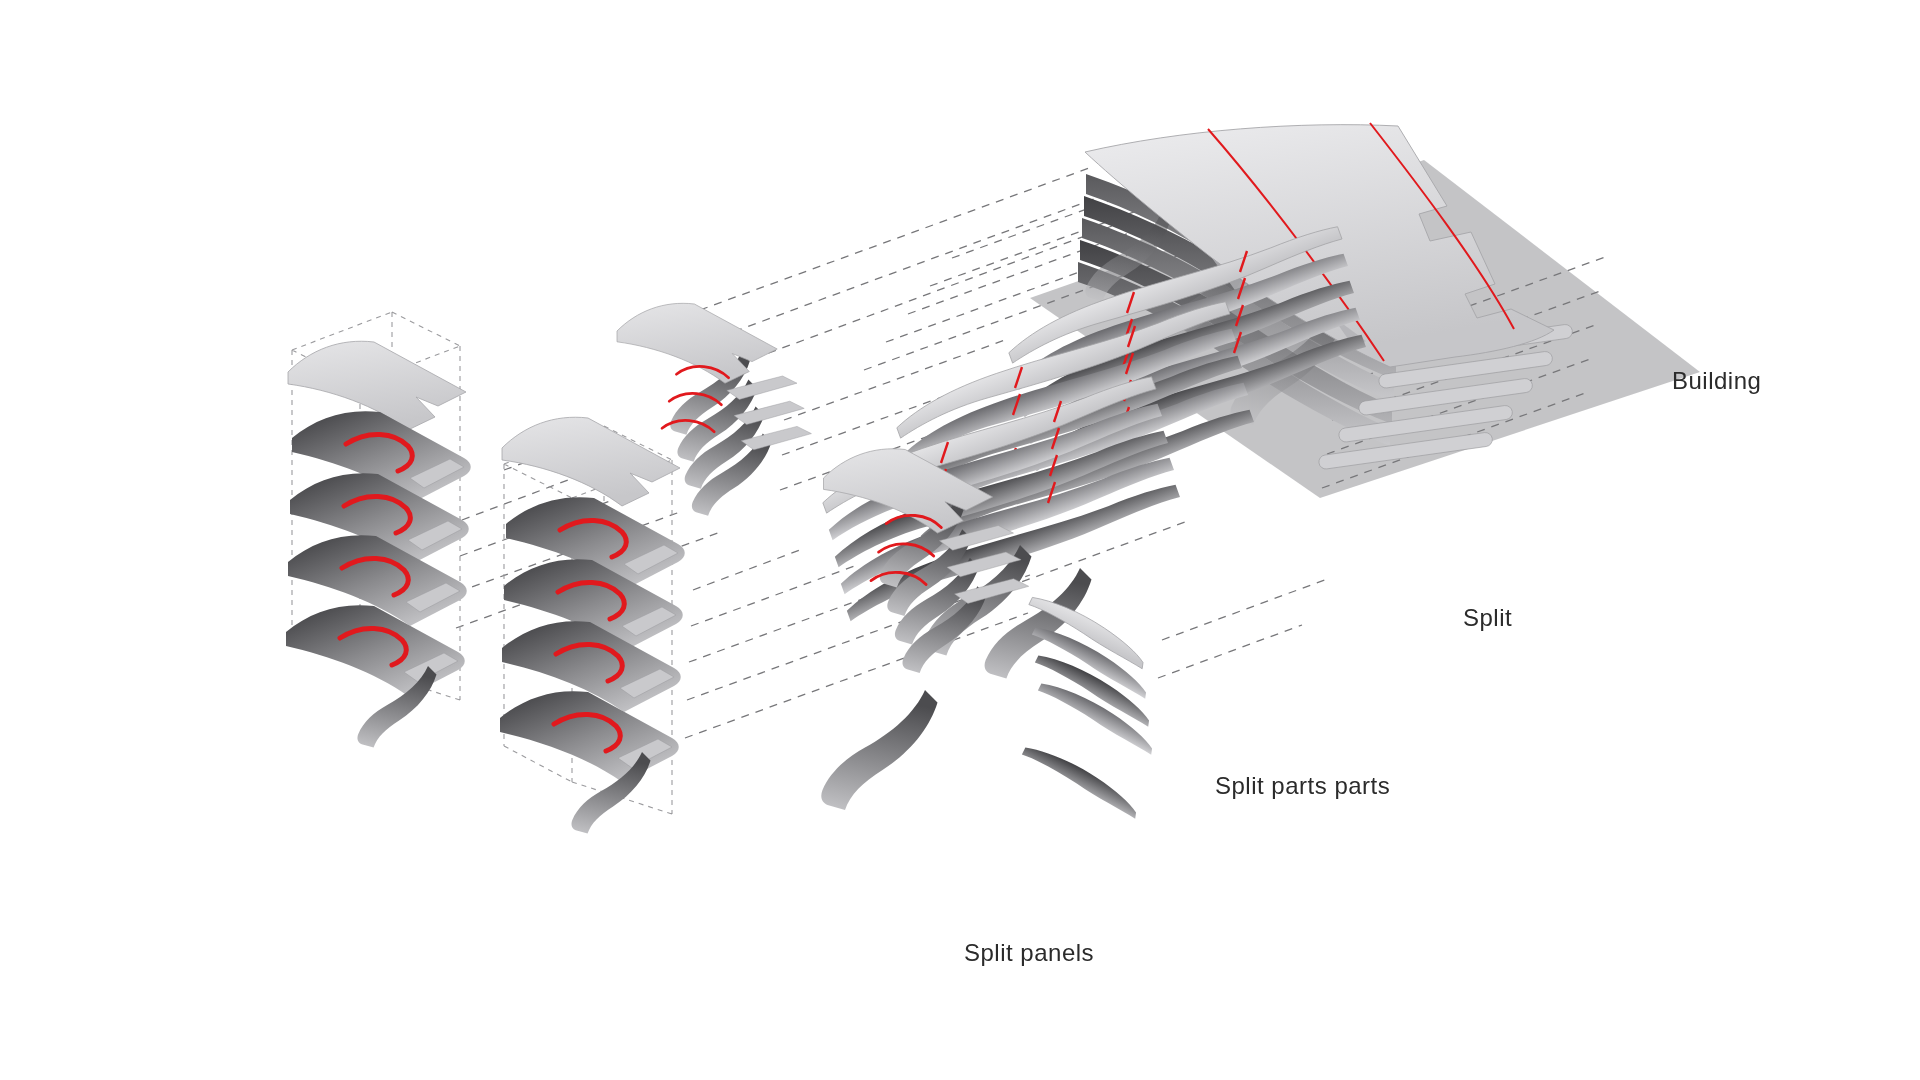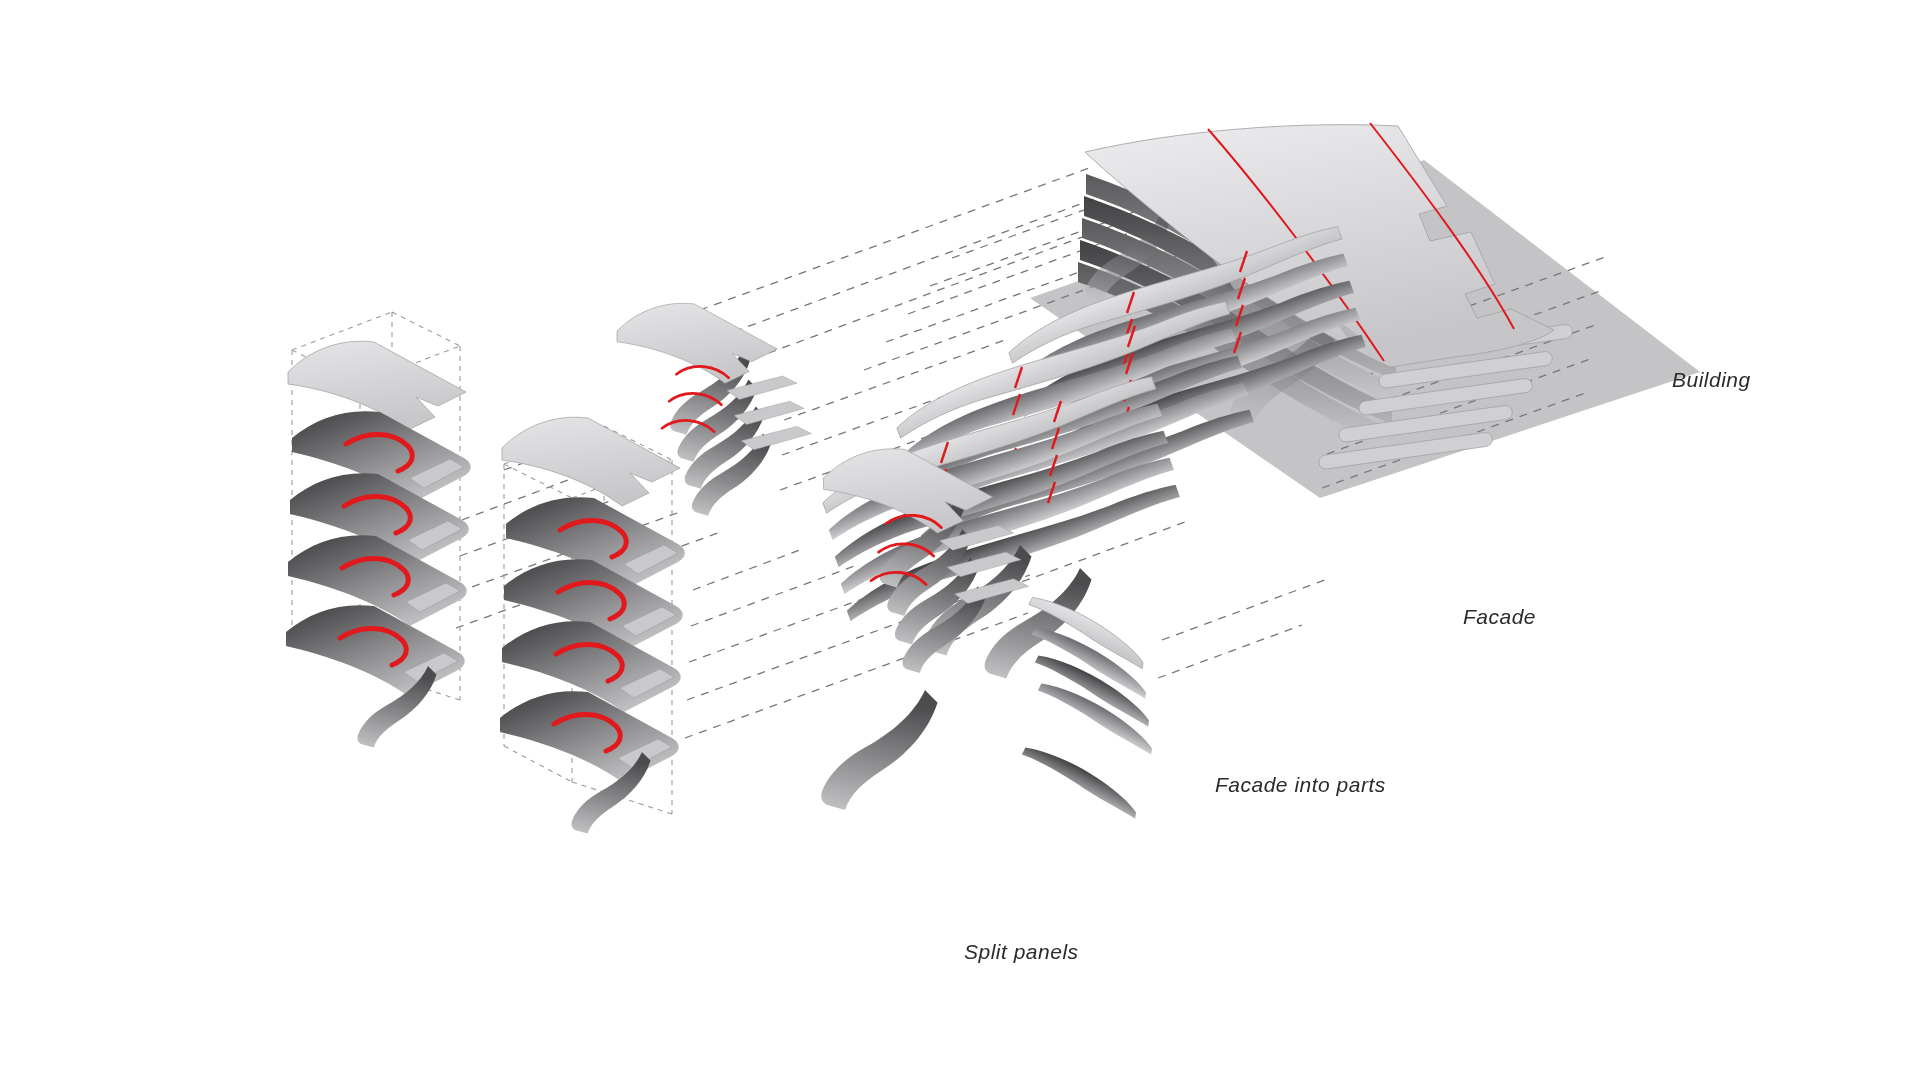--- a/index.html
+++ b/index.html
@@ -6,22 +6,22 @@
     --bg:#ffffff; --accent-red:#e1191d; --label-text:#2b2b2b;
     --ground-shadow:#b7b7ba; --dash-line:#77777a;
   }
   html,body{margin:0;padding:0;background:var(--bg);}
   .stage{
     position:relative;width:1920px;height:1080px;background:var(--bg);
     overflow:hidden;font-family:"Liberation Sans", sans-serif;
   }
   .stage svg{position:absolute;left:0;top:0;}
   .lbl{
-    position:absolute;font-size:21px;line-height:1.1;letter-spacing:.5px;
-    color:var(--label-text);white-space:nowrap;font-style:italic;
+    position:absolute;font-size:24px;line-height:1.1;letter-spacing:.5px;
+    color:var(--label-text);white-space:nowrap;
   }
   
   .shadowFill{fill:var(--ground-shadow);opacity:.82;}
   .dash{stroke:var(--dash-line);stroke-width:1.3;stroke-dasharray:8 7;fill:none;}
   .boxdash{stroke:#9b9b9e;stroke-width:1.1;stroke-dasharray:5 5;fill:none;}
   .topPanel{fill:url(#gLight);stroke:#a6a6a9;stroke-width:.8;}
   .topSurf{fill:url(#gTopSurf);stroke:#a6a6a9;stroke-width:.9;}
   .bandA{fill:url(#gBand);}
   .bandB{fill:url(#gBandD);}
   .bladeLight{fill:url(#gLight);stroke:#a2a2a5;stroke-width:.7;}
@@ -184,16 +184,16 @@
     <use href="#tpanel" class="topPanel" transform="translate(502,408)"></use>
     <use href="#fpanel" transform="translate(506,490)"></use>
     <use href="#fpanel" transform="translate(504,552)"></use>
     <use href="#fpanel" transform="translate(502,614)"></use>
     <use href="#fpanel" transform="translate(500,684)"></use>
     <use href="#ribbon" class="ribbonFill" transform="translate(642,752) scale(0.85)"></use>
   </g>
 </svg>
 
 <div class="lbl" style="left:1672px;top:368px;">Building</div>
-<div class="lbl" style="left:1463px;top:605px;">Facade</div>
-<div class="lbl" style="left:1215px;top:773px;">Facade into parts</div>
+<div class="lbl" style="left:1463px;top:605px;">Split</div>
+<div class="lbl" style="left:1215px;top:773px;">Split parts parts</div>
 <div class="lbl" style="left:964px;top:940px;">Split panels</div>
 </div>
 
 </body></html>

